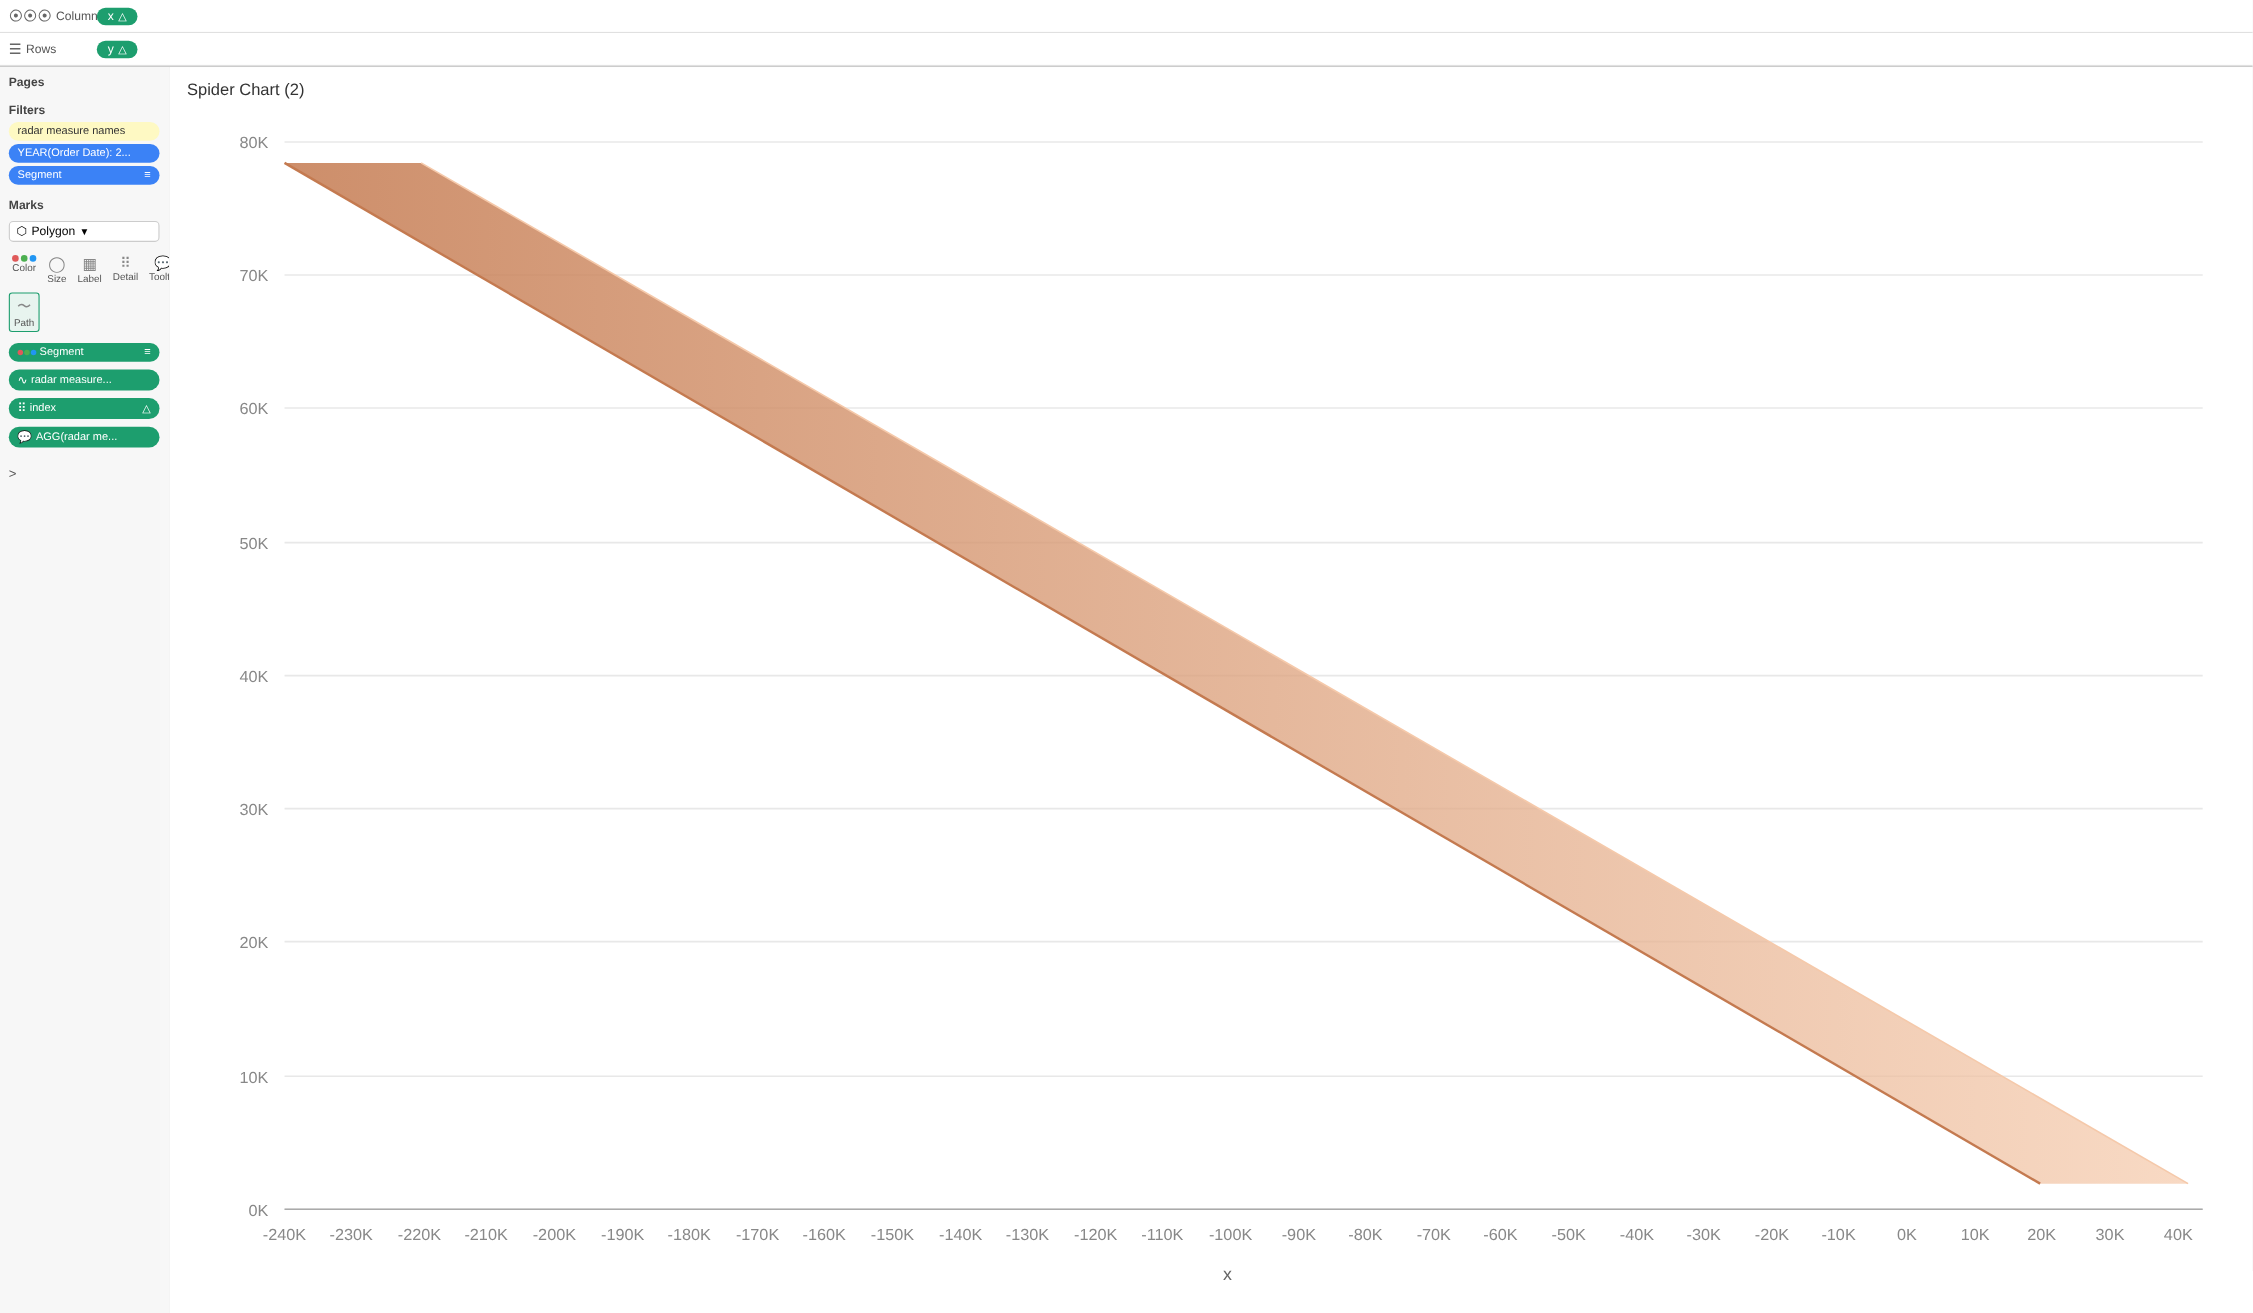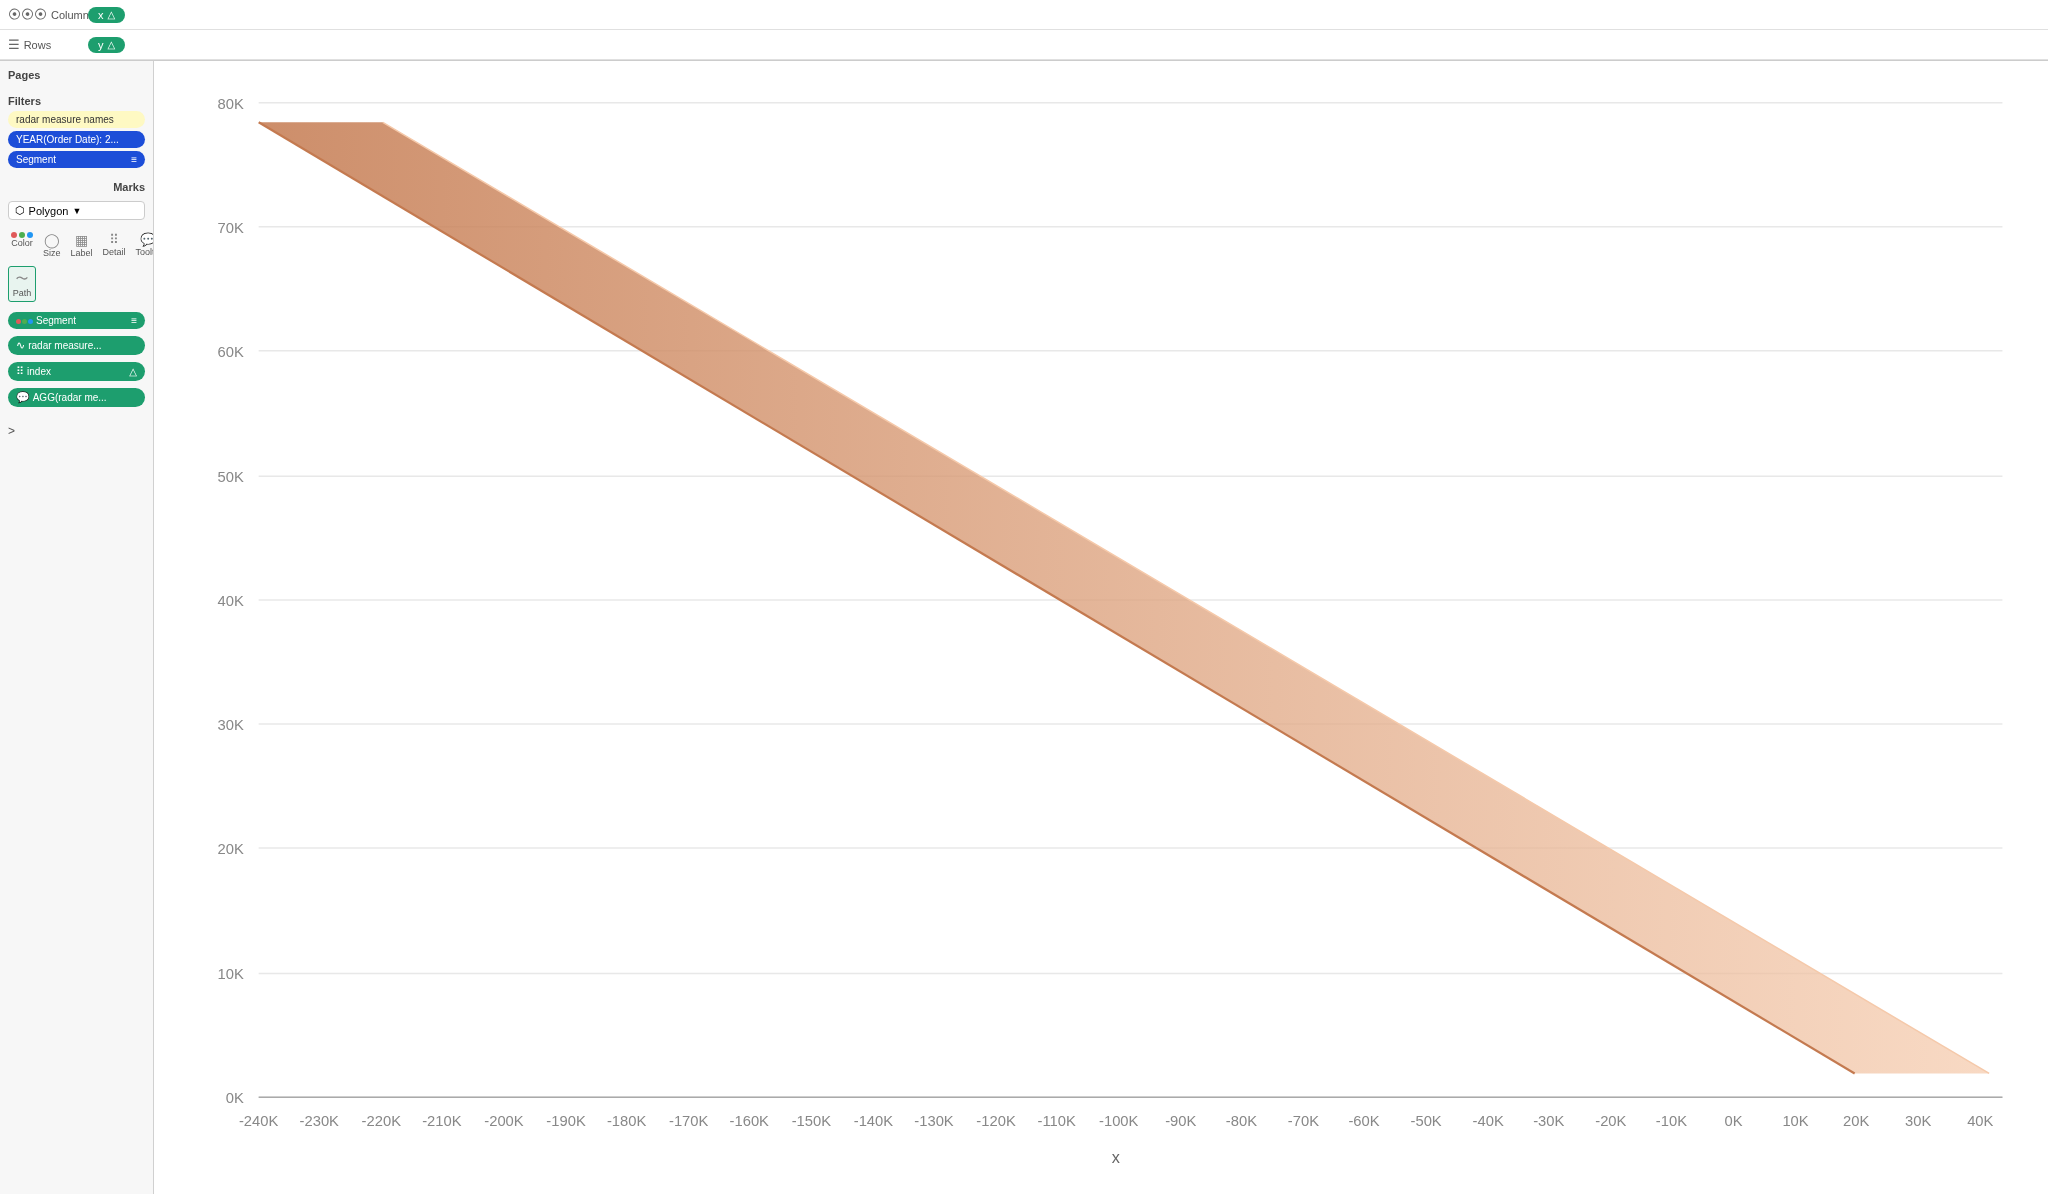--- a/index.html
+++ b/index.html
@@ -12,23 +12,23 @@
     .pill-green .delta { font-size: 10px; }
 
     .main-area { display: flex; flex: 1; overflow: hidden; }
 
     
     .sidebar { width: 154px; background: #f7f7f7; border-right: 1px solid #d0d0d0; padding: 8px; display: flex; flex-direction: column; gap: 10px; overflow-y: auto; }
     .sidebar-section-title { font-size: 11px; color: #444; font-weight: 600; margin-bottom: 4px; }
 
     .filter-pill { border-radius: 12px; padding: 3px 8px; font-size: 10px; cursor: pointer; display: flex; align-items: center; justify-content: space-between; gap: 4px; margin-bottom: 3px; }
     .filter-pill.gray { background: #fef9c3; color: #333; }
-    .filter-pill.teal { background: #1d4ed8; color: #fff; }
-
-    .marks-section { display: flex; flex-direction: column; gap: 4px; text-align: right; }
+    .filter-pill.teal { background: #3b82f6; color: #fff; }
+
+    .marks-section { display: flex; flex-direction: column; gap: 4px; }
     .marks-dropdown { display: flex; align-items: center; border: 1px solid #ccc; border-radius: 4px; padding: 2px 6px; background: #fff; cursor: pointer; gap: 4px; font-size: 11px; }
     .marks-grid { display: grid; grid-template-columns: 1fr 1fr 1fr 1fr 1fr; gap: 4px; margin-top: 4px; }
     .marks-btn { display: flex; flex-direction: column; align-items: center; font-size: 9px; color: #555; cursor: pointer; border: 1px solid transparent; border-radius: 3px; padding: 3px 2px; background: transparent; }
     .marks-btn.active { background: #e8f4ef; border-color: #1d9e6e; }
 
     .mark-pill { border-radius: 12px; padding: 3px 8px; font-size: 10px; cursor: pointer; display: flex; align-items: center; justify-content: space-between; gap: 4px; margin-bottom: 3px; }
     .mark-pill.teal { background: #1d9e6e; color: #fff; }
 
     
     .chart-area { flex: 1; background: #fff; display: flex; flex-direction: column; padding: 12px 16px 16px 16px; overflow: hidden; position: relative; }
@@ -174,20 +174,21 @@
 
     </div>
 
     <div style="margin-top: 4px; font-size:12px; color:#555;">
       <span>&gt;</span>
     </div>
 
   </div>
 
   <div class="chart-area">
+    <div class="chart-title">Spider Chart (2)</div>
 
     <div class="chart-container">
       <svg class="chart-svg" viewBox="0 0 1260 740" preserveAspectRatio="none">
 
         <line x1="60" y1="20" x2="1240" y2="20" class="grid-line"></line>
         <line x1="60" y1="103" x2="1240" y2="103" class="grid-line"></line>
         <line x1="60" y1="186" x2="1240" y2="186" class="grid-line"></line>
         <line x1="60" y1="270" x2="1240" y2="270" class="grid-line"></line>
         <line x1="60" y1="353" x2="1240" y2="353" class="grid-line"></line>
         <line x1="60" y1="436" x2="1240" y2="436" class="grid-line"></line>

